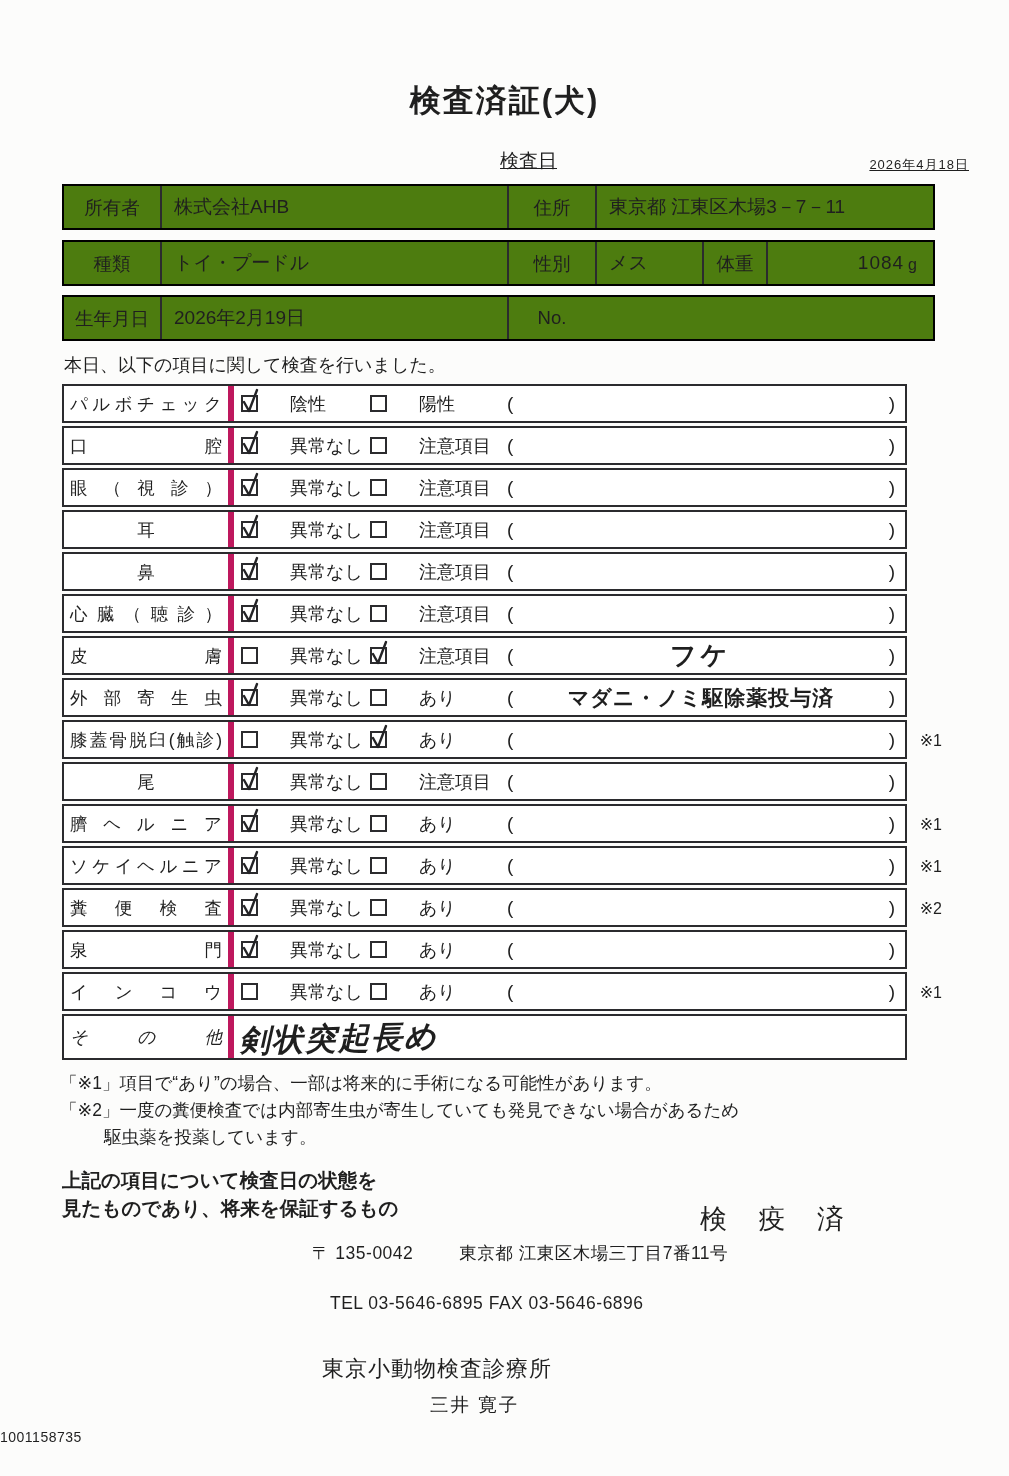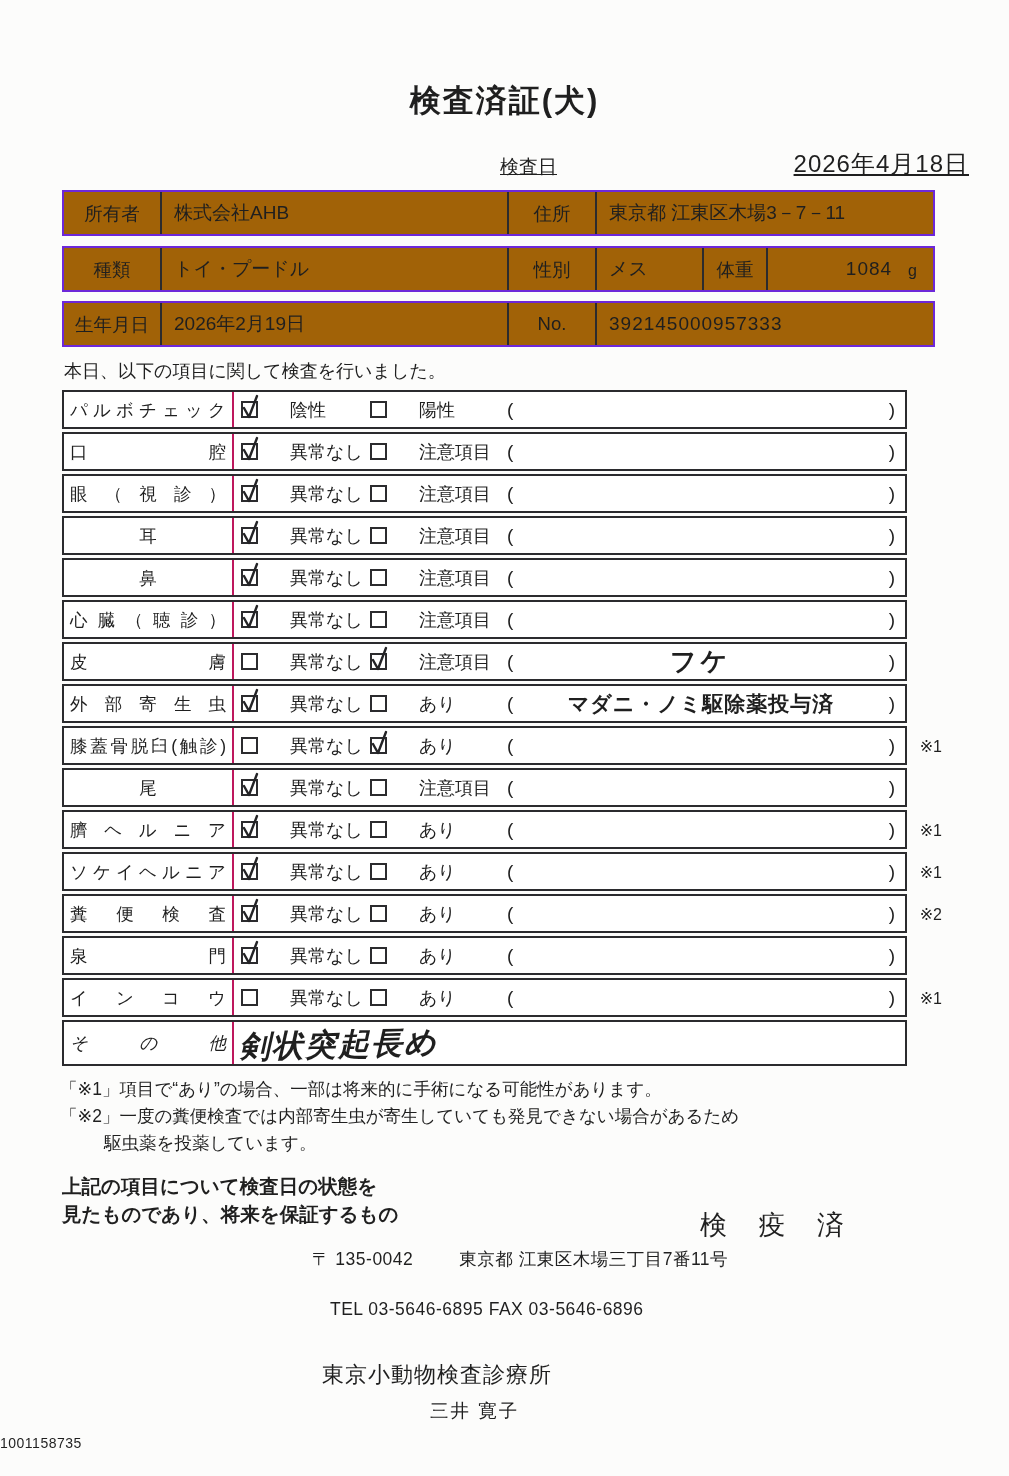--- a/index.html
+++ b/index.html
@@ -21,60 +21,60 @@
     letter-spacing:2px;
   }
   .date-line{
     display:flex;
     justify-content:space-between;
     align-items:flex-end;
     margin:26px 40px 10px 500px;
     font-size:19px;
     text-decoration:underline;
   }
-  .date-value{font-size:24px;letter-spacing:1px;}
+  .date-value{font-size:13px;letter-spacing:1px;}
   
   .info-table{margin:0 74px 0 62px;}
   .info-row{
     display:flex;
-    border:2px solid #6d28d9;
+    border:2px solid #000000;
     height:42px;
-    background:#a16207;
+    background:#4d7c0f;
     margin-bottom:9px;
   }
   .cell{display:flex;align-items:center;font-size:19px;}
   .cell.lab{justify-content:center;font-size:18.5px;}
   .cell.val{padding-left:12px;}
   .cell + .cell{border-left:2px solid #2b2b2e;}
   .w-c1{width:96px;flex:none;}
   .w-c2{width:333px;flex:none;}
   .w-c3{width:86px;flex:none;}
   .w-c4{width:93px;flex:none;}
   .w-c5{width:62px;flex:none;}
   .w-rest{flex:1;}
-  .weight-val{flex:1;display:flex;align-items:center;justify-content:flex-end;padding-right:16px;gap:16px;}
+  .weight-val{flex:1;display:flex;align-items:center;justify-content:flex-end;padding-right:16px;gap:4px;}
   .weight-unit{font-size:16px;position:relative;top:2px;}
   .num{letter-spacing:1px;}
   
   .intro{margin:12px 0 7px 64px;font-size:18px;}
   
   .exam-table{margin-left:62px;width:845px;position:relative;}
   .exam-row{
     display:flex;
     align-items:stretch;
     border:2px solid #2b2b2e;
     height:35px;
     margin-bottom:3px;
     position:relative;
     background:#fff;
   }
   .exam-row.other{height:42px;font-style:italic;}
   .exam-label{
     width:170px;flex:none;
-    border-right:2px solid #be185d;
+    border-right:6px solid #be185d;
     display:flex;align-items:center;
     padding:0 6px;box-sizing:border-box;
   }
   .exam-label-text{
     width:100%;
     font-size:17.5px;
     text-align:justify;
     text-align-last:justify;
   }
   .exam-label-text.single{text-align:center;text-align-last:center;}
@@ -161,21 +161,20 @@
       <div class="cell lab w-c5">体重</div>
       <div class="cell weight-val">
         <span class="num">1084</span>
         <span class="weight-unit">g</span>
       </div>
     </div>
     <div class="info-row">
       <div class="cell lab w-c1">生年月日</div>
       <div class="cell val w-c2">2026年2月19日</div>
       <div class="cell lab w-c3">No.</div>
-      <div class="cell val w-rest num">392145000957333</div>
     </div>
   </div>
 
   <div class="intro">本日、以下の項目に関して検査を行いました。</div>
 
   <div class="exam-table">
     <div>
   <div class="exam-row">
     <div class="exam-label">
       <span class="exam-label-text">パルボチェック</span>

